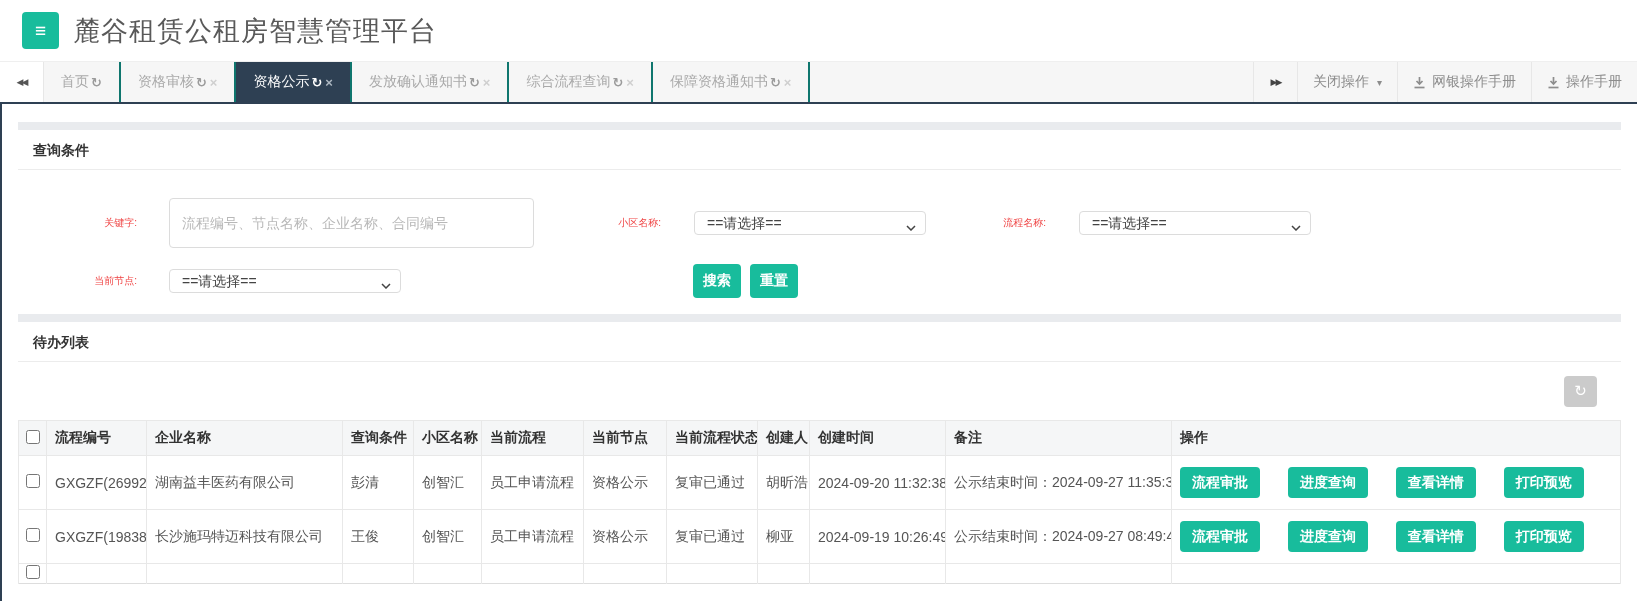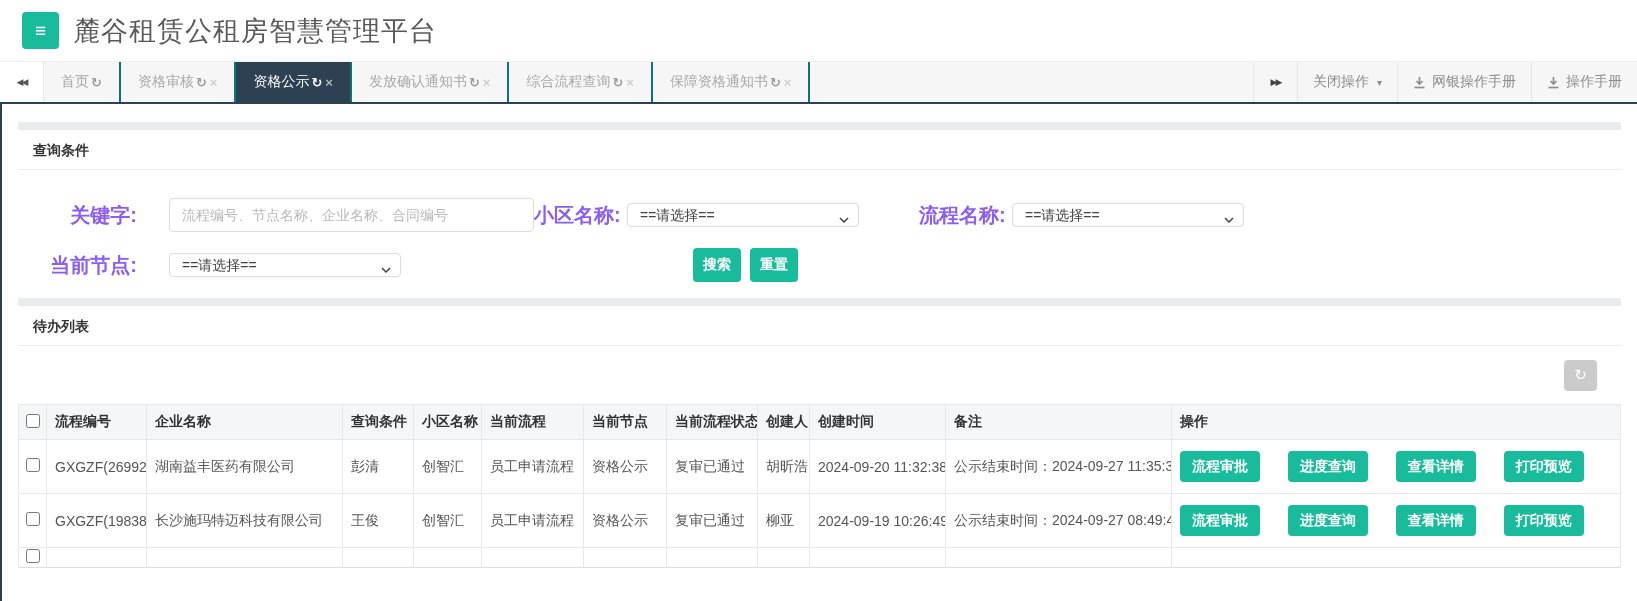--- a/index.html
+++ b/index.html
@@ -28,25 +28,25 @@
 
 .content{border-left:2px solid #2e4053;height:497px;background:#fff;padding-top:18px}
 .panel{margin:0 16px;background:#fff}
 .panel.second{margin-top:12px}
 .panel-strip{height:8px;background:#e9ebee}
 .panel-heading{height:40px;line-height:40px;padding-left:15px;font-size:14px;font-weight:bold;color:#333;border-bottom:1px solid #ececec}
 .panel-body{padding:28px 15px 0}
 
 
 .form-row{display:flex;align-items:center;margin-bottom:16px}
-.f-label{font-size:20px;font-weight:bold;color:#8b5cf6;text-align:right;white-space:nowrap}
+.f-label{font-size:10px;font-weight:normal;color:#ef4444;text-align:right;white-space:nowrap}
 .lbl-a{width:104px;margin-right:32px}
-.lbl-b{width:60px;margin-right:33px}
+.lbl-b{width:60px;margin-left:67px;margin-right:33px}
 .lbl-c{width:60px;margin-left:60px;margin-right:33px}
-.input-keyword{width:365px;height:34px;border:1px solid #dcdcdc;border-radius:4px;padding:0 12px;font-size:14px;color:#555;outline:none}
+.input-keyword{width:365px;height:50px;border:1px solid #dcdcdc;border-radius:4px;padding:0 12px;font-size:14px;color:#555;outline:none}
 .input-keyword::placeholder{color:#b8b8b8}
 .sel-wrap{position:relative;display:inline-block}
 .sel{appearance:none;-webkit-appearance:none;width:232px;height:24px;border:1px solid #dcdcdc;border-radius:4px;background:#fff;padding:0 12px;font-size:14px;color:#444;outline:none}
 .sel-arrow{position:absolute;right:10px;top:14px;pointer-events:none}
 .btn{border:none;border-radius:4px;background:#18bc9c;color:#fff;font-size:14px;cursor:pointer;font-weight:bold}
 .btn-search{width:48px;height:34px;margin-left:292px}
 .btn-reset{width:48px;height:34px;margin-left:9px}
 
 
 .todo-toolbar{height:58px;display:flex;justify-content:flex-end;align-items:center;padding-right:24px}

